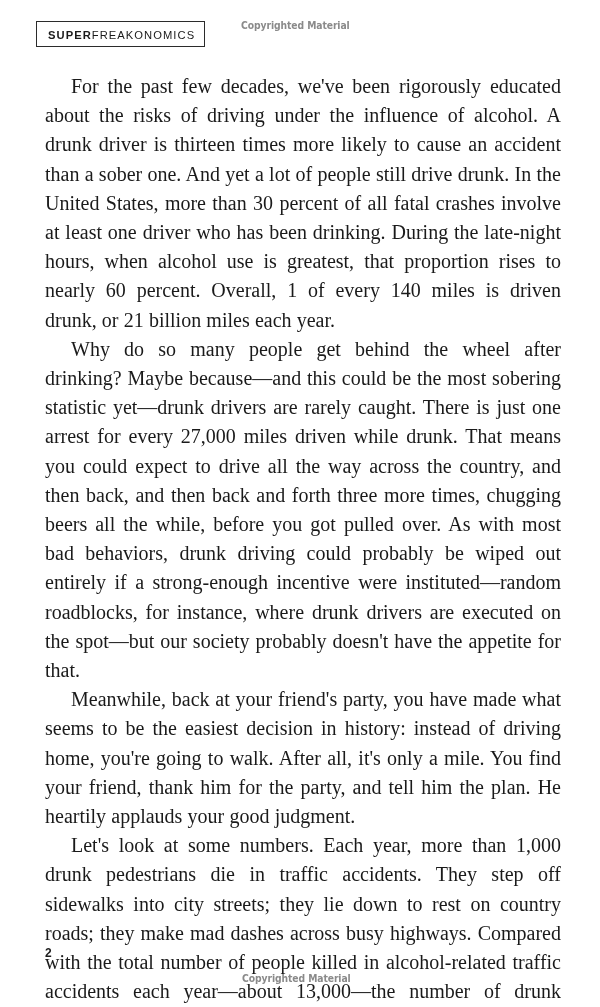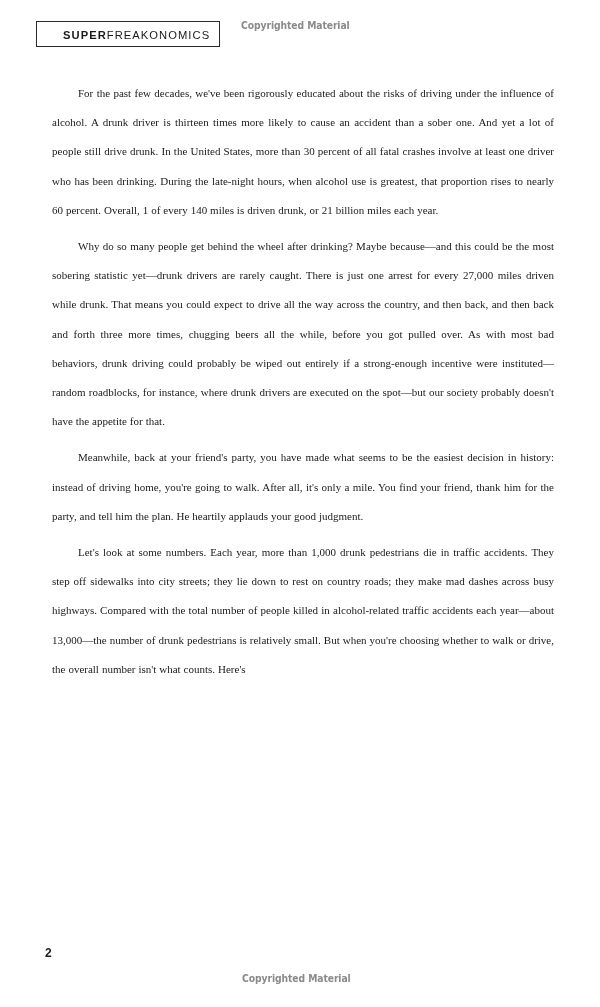--- a/index.html
+++ b/index.html
@@ -23,21 +23,21 @@
     inset: 0;
     background: #ffffff;
   }
 
   
   .running-head {
     position: absolute;
     top: 21px;
     left: 36px;
     border: 1px solid #2b2b2b;
-    padding: 4px 9px 4px 26px;
+    padding: 4px 9px 4px 11px;
     line-height: 1;
     background: #ffffff;
   }
   .running-head .rh-text {
     font-family: "Liberation Sans", "DejaVu Sans", sans-serif;
     font-size: 11.2px;
     letter-spacing: 1.05px;
     color: #1a1a1a;
     white-space: nowrap;
     display: inline-block;
@@ -67,22 +67,22 @@
   }
 
   
   .text-column {
     position: absolute;
     top: 72px;
     left: 45px;
     width: 516px;
   }
   .para {
-    margin: 7px;
-    font-size: 11px;
+    margin: 0;
+    font-size: 20px;
     line-height: 29.2px;
     text-align: justify;
     text-indent: 26px;
     -webkit-hyphens: none;
     hyphens: none;
     word-spacing: 0.2px;
   }
   .para em { font-style: italic; }
 
   

